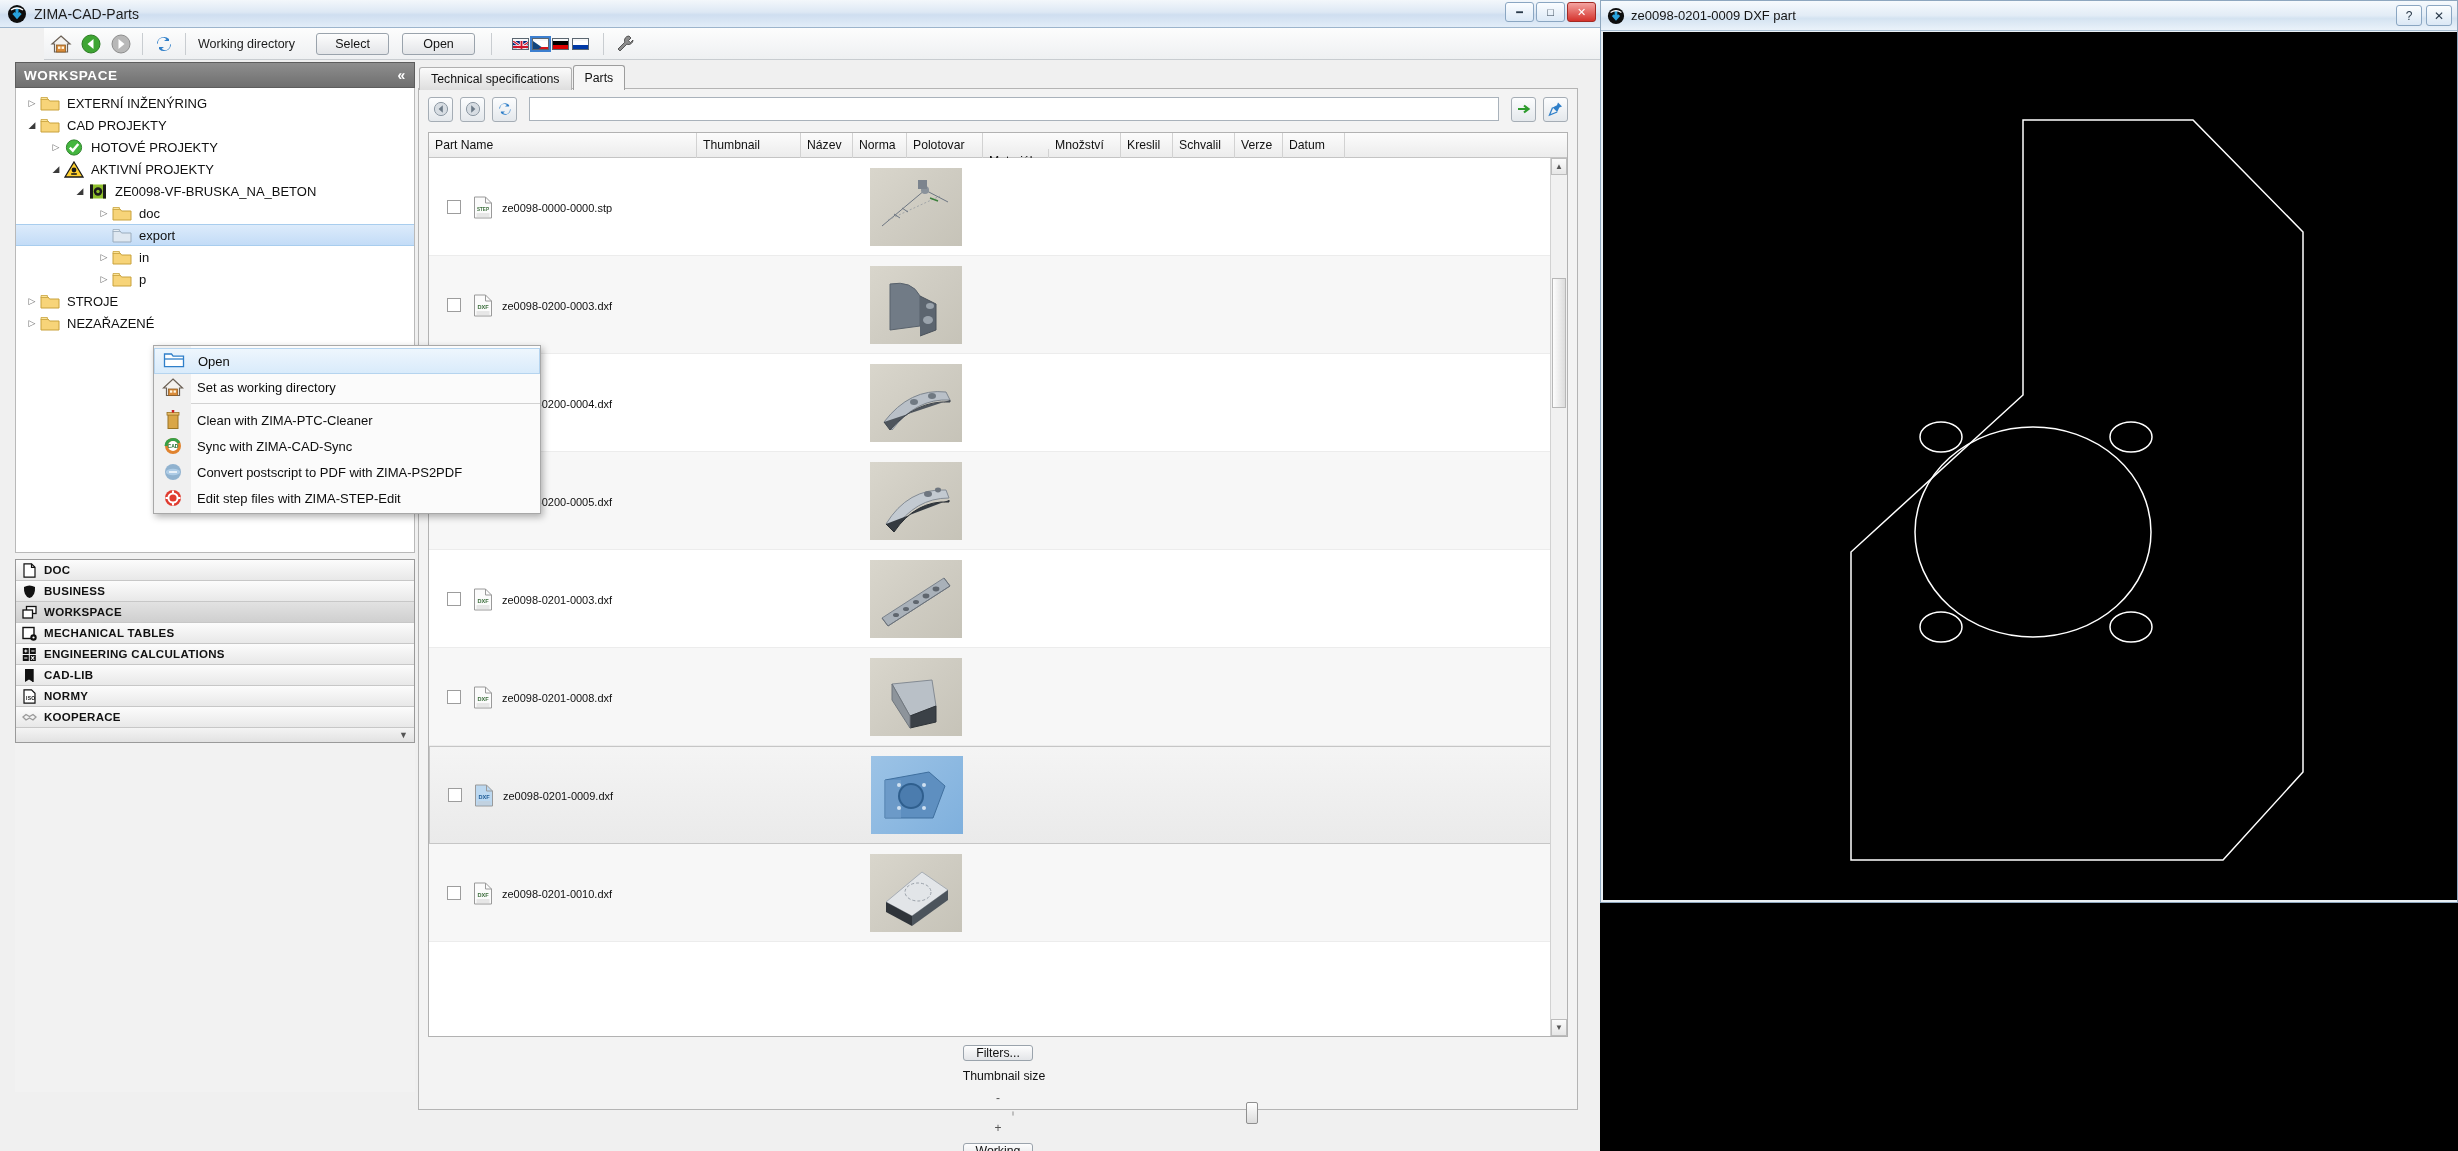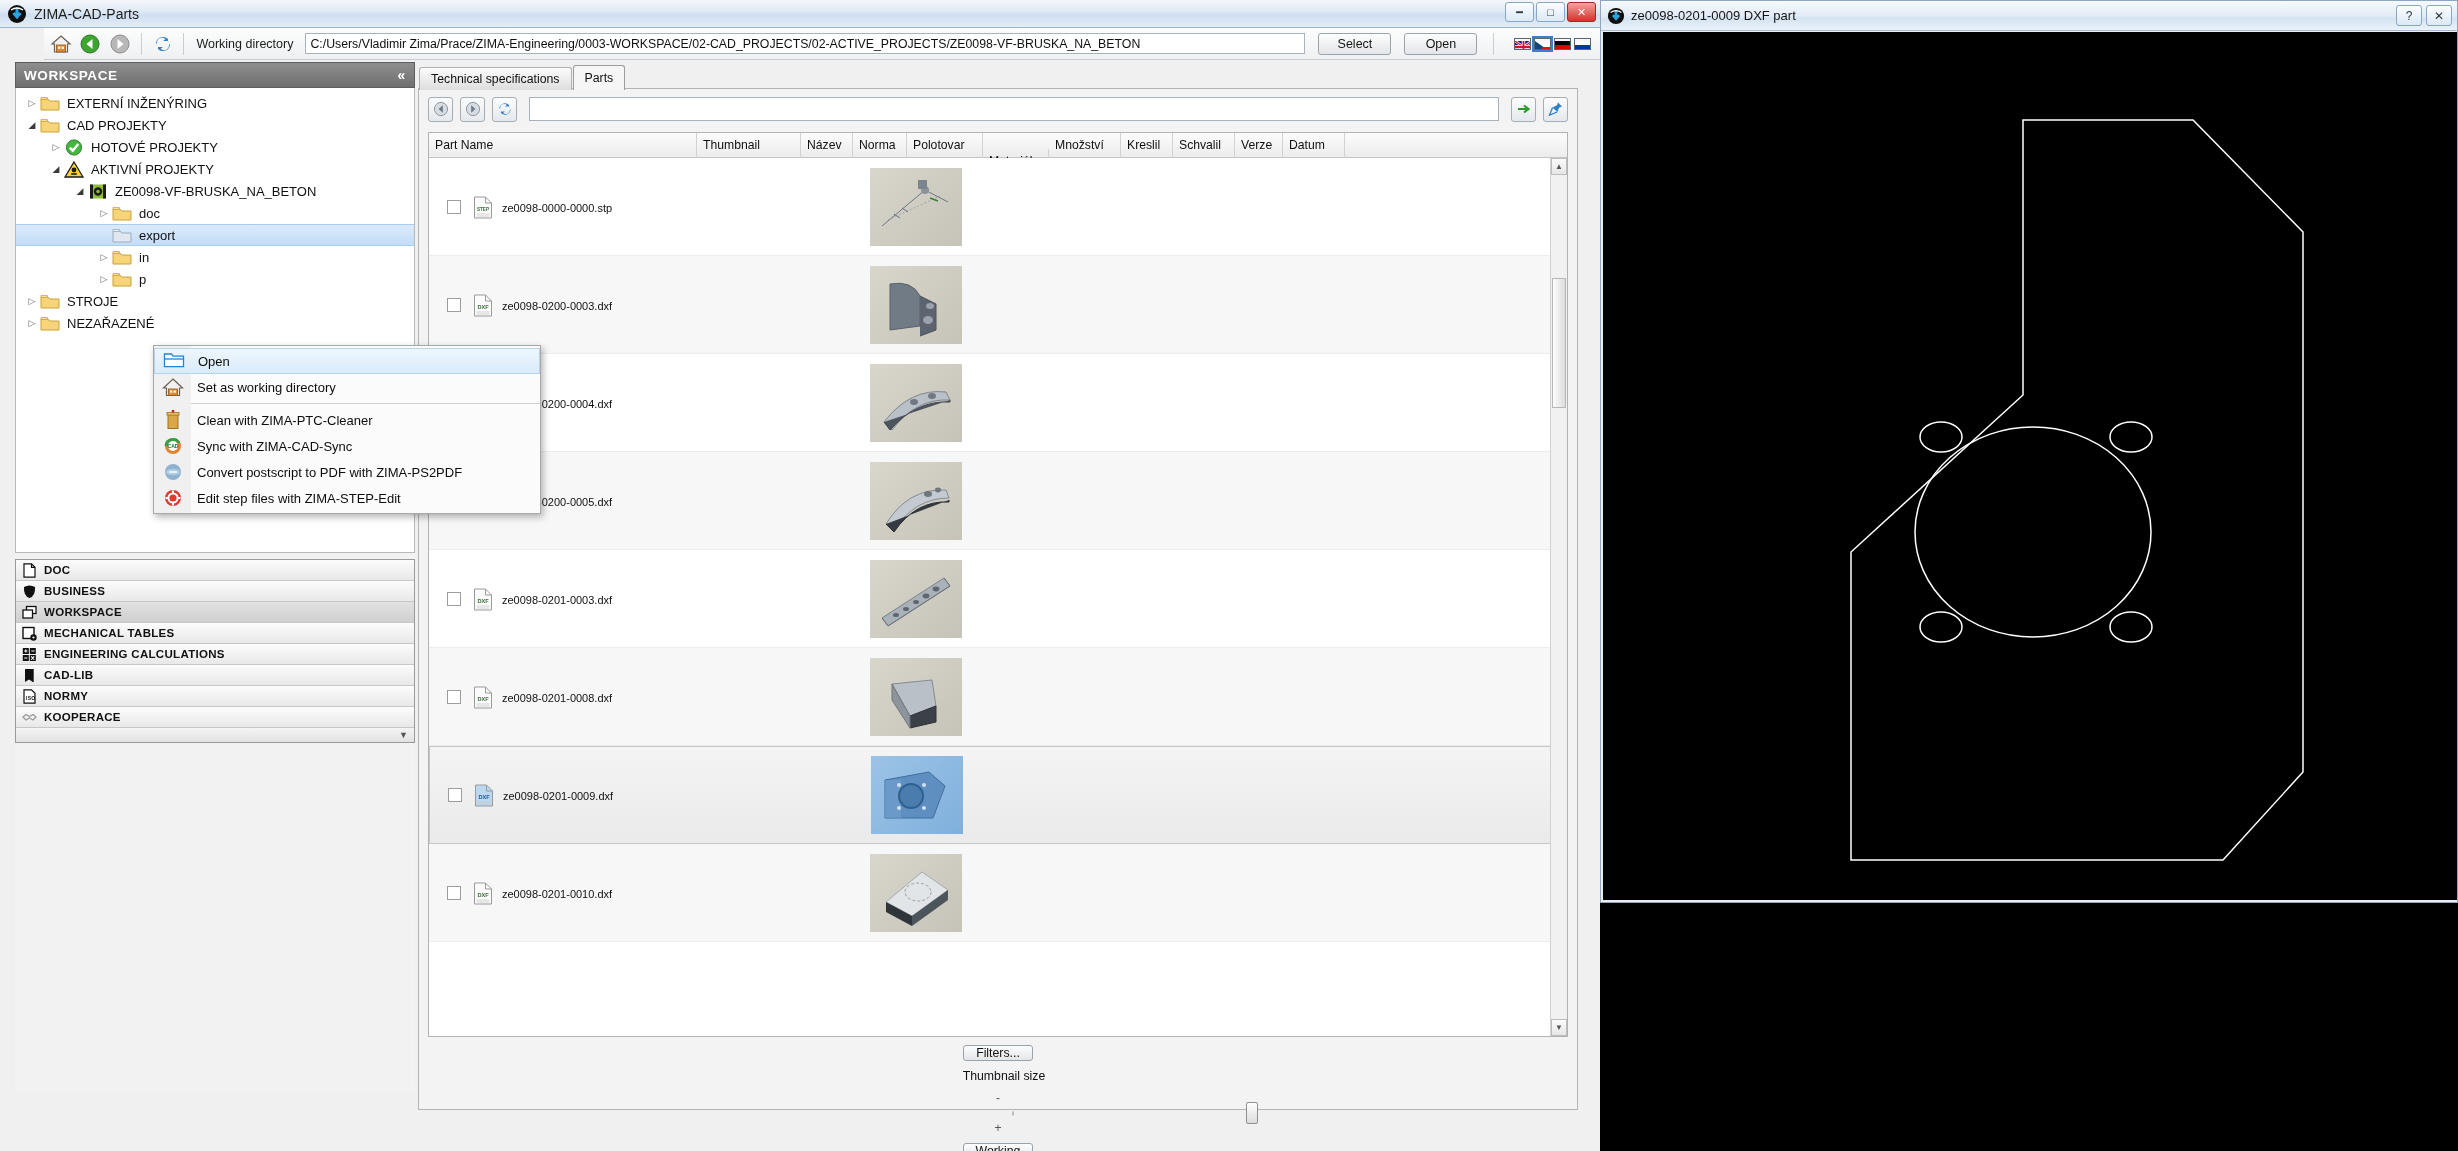--- a/index.html
+++ b/index.html
@@ -176,21 +176,20 @@
     </span>
     <div class="vsep"></div>
     <span class="navico">
       <svg width="22" height="22" viewBox="0 0 22 22">
         <path d="M4 11 a7 7 0 0 1 12-4.9 L16 3 L16 8 L11 8 L13.4 6.2 a5 5 0 0 0 -8.4 4" fill="#2f7fc9"></path>
         <path d="M18 11 a7 7 0 0 1 -12 4.9 L6 19 L6 14 L11 14 L8.6 15.8 a5 5 0 0 0 8.4 -4" fill="#2f7fc9"></path>
       </svg>
     </span>
     <div class="vsep"></div>
     <span class="wd-label">Working directory</span>
-    <div class="wd-input">C:/Users/Vladimir Zima/Prace/ZIMA-Engineering/0003-WORKSPACE/02-CAD_PROJECTS/02-ACTIVE_PROJECTS/ZE0098-VF-BRUSKA_NA_BETON</div>
     <div class="tbtn">Select</div>
     <div class="tbtn">Open</div>
     <div class="vsep" style="margin-left:12px"></div>
     <div class="flags">
       <span class="flag">
         <svg width="17" height="12" viewBox="0 0 17 12">
             <rect width="17" height="12" fill="#00247d"></rect>
         <path d="M0 0 L17 12 M17 0 L0 12" stroke="#fff" stroke-width="2.6"></path>
         <path d="M0 0 L17 12 M17 0 L0 12" stroke="#cf142b" stroke-width="1.2"></path>
         <path d="M8.5 0 V12 M0 6 H17" stroke="#fff" stroke-width="3.4"></path>

